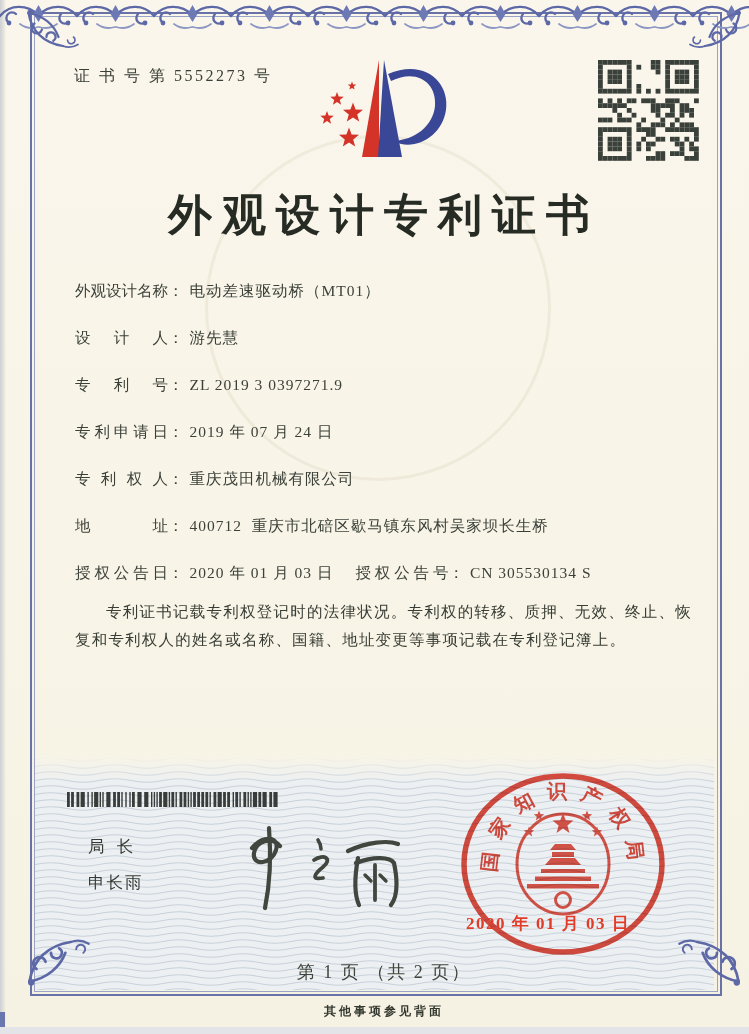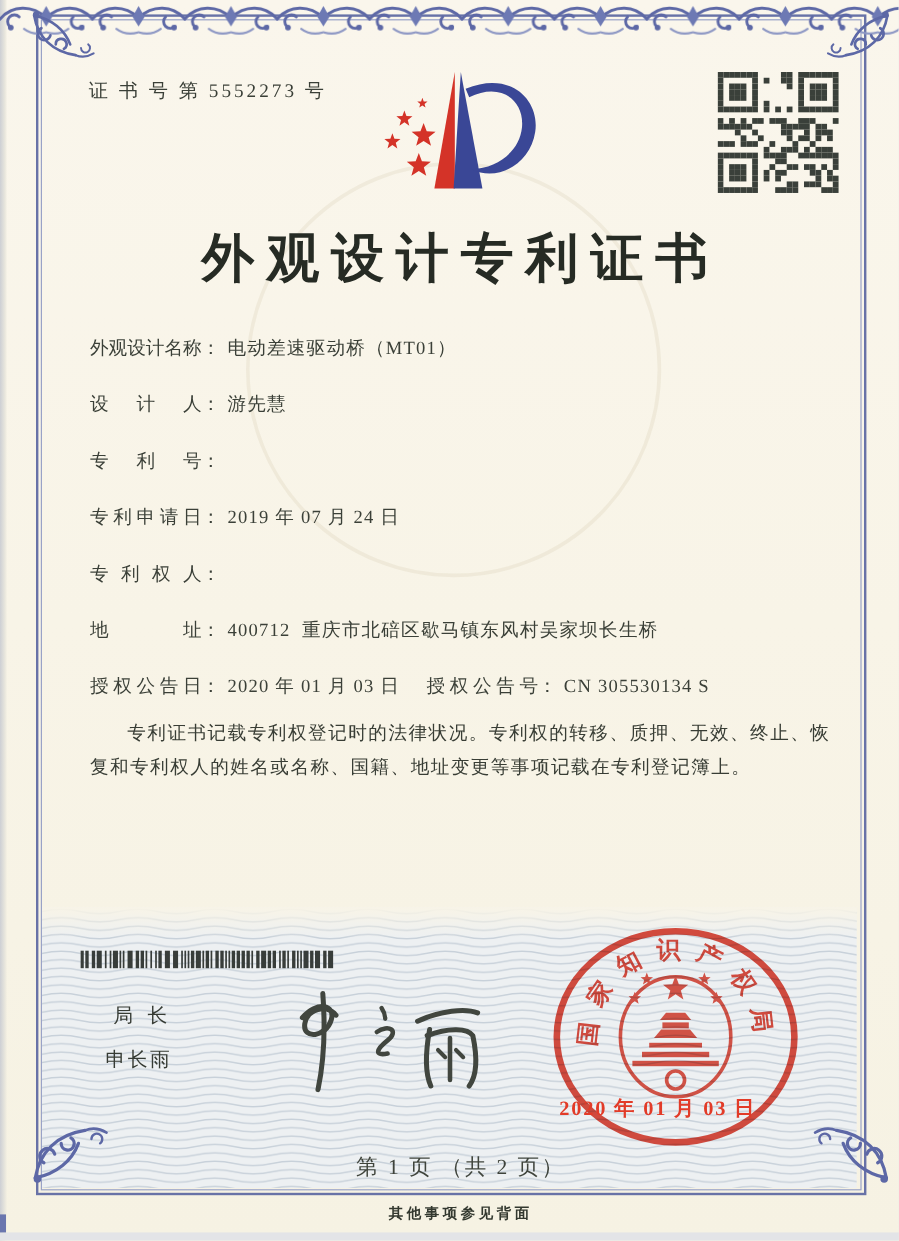--- a/index.html
+++ b/index.html
@@ -41,21 +41,21 @@
   .pair2{display:flex;align-items:baseline;margin-left:22px;}
   
   .paras{position:absolute;left:75px;top:598px;right:76px;z-index:4;font-size:15.5px;
          line-height:28px;letter-spacing:1.2px;text-align:justify;color:#383d35;}
   .paras p{margin:0;text-indent:2em;}
   .paras p + p{margin-top:6px;}
   
   .barcode{position:absolute;left:67px;top:792px;z-index:4;}
   
   .officer{position:absolute;left:88px;top:836px;z-index:4;font-size:16.5px;color:#363b34;
-           letter-spacing:4px;text-align:right;}
+           letter-spacing:4px;}
   .officer .line2{margin-top:14px;letter-spacing:2px;}
   .sig{position:absolute;left:222px;top:820px;z-index:5;}
   
   .seal{position:absolute;left:455px;top:768px;z-index:5;opacity:.9;mix-blend-mode:multiply;}
   .seal-date{position:absolute;left:466px;top:912px;z-index:6;font-size:17px;color:#e23b28;
              letter-spacing:1.5px;white-space:pre;font-weight:bold;}
   
   .pageno{position:absolute;left:0;top:960px;width:100%;text-align:center;font-size:18px;
           letter-spacing:2px;color:#3f443c;z-index:4;}
   .backnote{position:absolute;left:0;top:1003px;width:100%;text-align:center;font-size:12px;
@@ -381,40 +381,42 @@
         <span class="colon">：</span>
       <span class="fvalue">游先慧</span>
     </div>
     <div class="frow">
       <span class="flabel">
           <span>专</span>
           <span>利</span>
           <span>号</span>
         </span>
         <span class="colon">：</span>
+      <span class="fvalue">ZL 2019 3 0397271.9</span>
     </div>
     <div class="frow">
       <span class="flabel">
           <span>专</span>
           <span>利</span>
           <span>申</span>
           <span>请</span>
           <span>日</span>
         </span>
         <span class="colon">：</span>
       <span class="fvalue">2019 年 07 月 24 日</span>
     </div>
     <div class="frow">
       <span class="flabel">
           <span>专</span>
           <span>利</span>
           <span>权</span>
           <span>人</span>
         </span>
         <span class="colon">：</span>
+      <span class="fvalue">重庆茂田机械有限公司</span>
     </div>
     <div class="frow">
       <span class="flabel">
           <span>地</span>
           <span>址</span>
         </span>
         <span class="colon">：</span>
       <span class="fvalue">400712  重庆市北碚区歇马镇东风村吴家坝长生桥</span>
     </div>
     <div class="frow">

